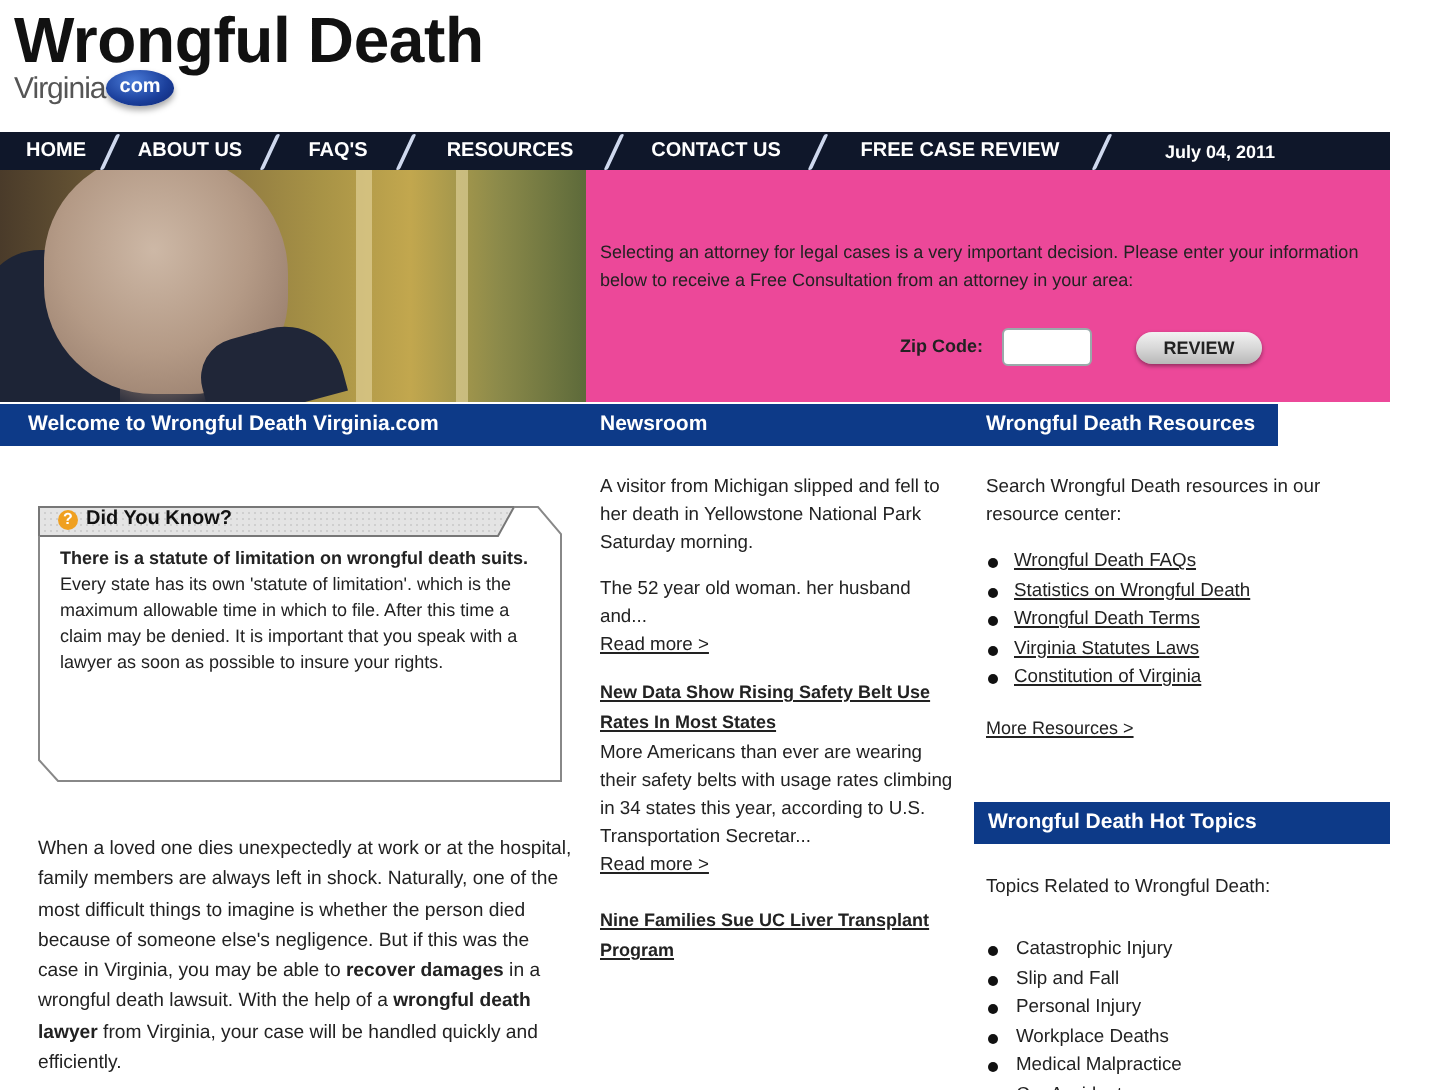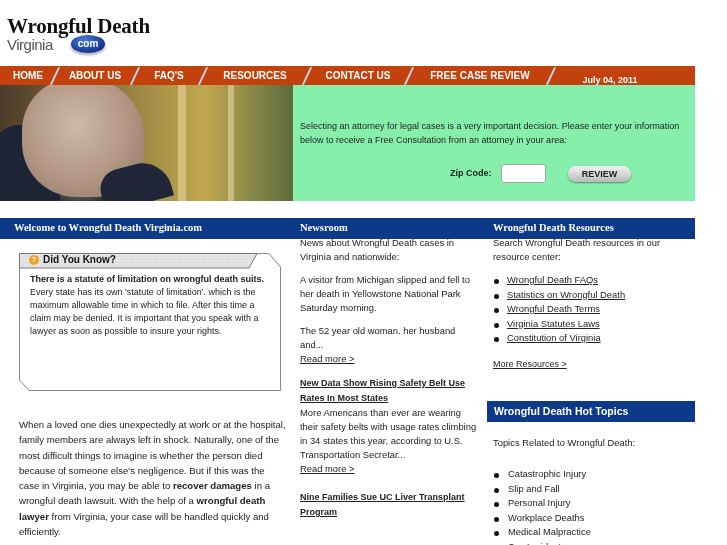--- a/index.html
+++ b/index.html
@@ -1,52 +1,52 @@
 <!DOCTYPE html>
 <html><head>
 <meta charset="utf-8">
 <style>
   * { box-sizing: border-box; margin: 0; padding: 0; }
   html, body { width: 727px; height: 545px; overflow: hidden; background: #ffffff; }
   body { font-family: "Liberation Sans", sans-serif; color: #222; font-size: 10px; position: relative; }
   a { color: #222; }
 
   
-  .logo-title { position: absolute; left: 7px; top: 14px; font-family: Liberation Serif, serif; font-weight: bold; font-size: 21px; color: #111; letter-spacing: -0.2px; }
+  .logo-title { position: absolute; left: 7px; top: 2px; font-family: Liberation Sans, sans-serif; font-weight: bold; font-size: 32px; color: #111; letter-spacing: -0.2px; }
   .logo-sub { position: absolute; left: 7px; top: 35px; display: flex; align-items: center; text-align: right; }
   .logo-sub .va { font-family: "Liberation Sans", sans-serif; font-size: 15px; color: #555; letter-spacing: -0.5px; }
-  .logo-sub .com { margin-left: 18px; background: radial-gradient(ellipse at 40% 30%, #4a7bd8 0%, #1a3e9a 60%, #0d2470 100%); color: #fff; font-weight: bold; font-size: 10px; border-radius: 50%; padding: 3px 7px 4px 7px; box-shadow: 0 2px 3px rgba(0,0,0,0.35); }
+  .logo-sub .com { margin-left: 0; background: radial-gradient(ellipse at 40% 30%, #4a7bd8 0%, #1a3e9a 60%, #0d2470 100%); color: #fff; font-weight: bold; font-size: 10px; border-radius: 50%; padding: 3px 7px 4px 7px; box-shadow: 0 2px 3px rgba(0,0,0,0.35); }
 
   
-  .nav { position: absolute; left: 0; top: 66px; width: 695px; height: 19px; background: #c2410c; display: flex; align-items: flex-end; }
+  .nav { position: absolute; left: 0; top: 66px; width: 695px; height: 19px; background: #0f172a; display: flex; align-items: center; }
   .nav-item { position: relative; color: #fff; font-weight: bold; font-size: 10px; height: 19px; line-height: 19px; text-align: center; text-decoration: none; }
   .nav-sep { width: 10px; height: 19px; position: relative; }
   .nav-sep::before { content: ""; position: absolute; left: 4px; top: 1px; width: 2px; height: 18px; background: #cfd9ee; transform: skewX(-25deg); border-radius: 1px; }
   .nav-date { color: #fff; font-weight: bold; font-size: 9px; text-align: center; }
 
   
   .hero-img { position: absolute; left: 0; top: 85px; width: 293px; height: 116px; overflow: hidden;
     background:
       radial-gradient(ellipse 55px 70px at 80px 55px, #c9b5a4 0%, #a88e7c 55%, rgba(120,96,80,0) 100%),
       radial-gradient(ellipse 80px 40px at 60px 115px, #1c2234 0%, #1c2234 60%, rgba(28,34,52,0) 100%),
       linear-gradient(90deg, #4a3b2a 0%, #8a7440 35%, #a89346 55%, #c2a74e 70%, #8c8a4a 85%, #5d6a3a 100%);
   }
   .hero-img .coat { position: absolute; left: -10px; top: 40px; width: 70px; height: 90px; background: #1d2436; border-radius: 30px 30px 0 0; }
   .hero-img .face { position: absolute; left: 22px; top: -8px; width: 122px; height: 120px; background: radial-gradient(ellipse at 45% 40%, #cdb8a6 0%, #b49a86 50%, #8c7262 100%); border-radius: 45% 50% 40% 45%; }
   .hero-img .collar { position: absolute; left: 100px; top: 80px; width: 70px; height: 40px; background: #202638; border-radius: 20px 30px 0 0; transform: rotate(-15deg); }
   .hero-img .tree { position: absolute; top: 0; width: 8px; height: 116px; background: rgba(235,220,170,0.55); }
 
-  .hero-form { position: absolute; left: 293px; top: 85px; width: 402px; height: 116px; background: #86efac; }
+  .hero-form { position: absolute; left: 293px; top: 85px; width: 402px; height: 116px; background: #ec4899; }
   .hero-form .intro { position: absolute; left: 7px; top: 34px; width: 390px; font-size: 9px; line-height: 14px; color: #222; }
   .hero-form .zip-label { position: absolute; left: 157px; top: 83px; font-size: 9px; font-weight: bold; color: #222; }
   .hero-form .zip-input { position: absolute; left: 208px; top: 79px; width: 45px; height: 19px; border: 1px solid #9aa; border-radius: 3px; background: #fff; font-size: 9px; padding: 0 3px; }
   .hero-form .search-btn { position: absolute; left: 275px; top: 81px; width: 63px; height: 16px; border-radius: 8px; border: none; background: linear-gradient(#f2f2f2 0%, #d8d8d8 50%, #b8b8b8 100%); box-shadow: 0 1px 2px rgba(0,0,0,0.4); font-size: 9px; font-weight: bold; color: #222; font-family: "Liberation Sans", sans-serif; }
 
   
-  .section-bar { position: absolute; left: 0; top: 218px; width: 695px; height: 21px; background: #0d3a88; font-family: Liberation Serif, serif; }
+  .section-bar { position: absolute; left: 0; top: 202px; width: 639px; height: 21px; background: #0d3a88; }
   .section-bar span { position: absolute; top: 4px; color: #fff; font-weight: bold; font-size: 10.5px; }
 
   
   .dyk { position: absolute; left: 19px; top: 253px; width: 262px; height: 138px; }
   .dyk svg.frame { position: absolute; left: 0; top: 0; }
   .dyk-title { position: absolute; left: 10px; top: 1px; font-size: 10px; font-weight: bold; color: #111; display: flex; align-items: center; }
   .dyk-icon { display: inline-block; width: 10px; height: 10px; border-radius: 50%; background: #f0a020; color: #fff; font-size: 8px; line-height: 10px; text-align: center; margin-right: 4px; font-weight: bold; }
   .dyk-body { position: absolute; left: 11px; top: 20px; width: 248px; font-size: 9px; line-height: 13px; color: #222; }
   .dyk-body .lead { font-weight: bold; }
 
@@ -141,21 +141,20 @@
   </div>
   <div class="dyk-body">
     <div class="lead">There is a statute of limitation on wrongful death suits.</div>
     <div>Every state has its own 'statute of limitation'. which is the maximum allowable time in which to file. After this time a claim may be denied. It is important that you speak with a lawyer as soon as possible to insure your rights.</div>
   </div>
 </div>
 
 <div class="welcome-text"><span>When a loved one dies unexpectedly at work or at the hospital, family members are always left in shock. Naturally, one of the most difficult things to imagine is whether the person died because of someone else's negligence. But if this was the case in Virginia, you may be able to </span><b>recover damages</b><span> in a wrongful death lawsuit. With the help of a </span><b>wrongful death lawyer</b><span> from Virginia, your case will be handled quickly and efficiently.</span></div>
 
 <div class="news">
-  <div class="intro">News about Wrongful Death cases in Virginia and nationwide:</div>
 
   <span class="item-p">A visitor from Michigan slipped and fell to her death in Yellowstone National Park Saturday morning.</span>
   <div class="gap"></div>
   <span class="item-p">The 52 year old woman. her husband and...</span>
   <a class="read-more" href="#">Read more &gt;</a>
   <div class="gap" style="height:10px;"></div>
 
   <a class="item-title" href="#">New Data Show Rising Safety Belt Use Rates In Most States</a>
   <span class="item-p">More Americans than ever are wearing their safety belts with usage rates climbing in 34 states this year, according to U.S. Transportation Secretar...</span>
   <a class="read-more" href="#">Read more &gt;</a>

